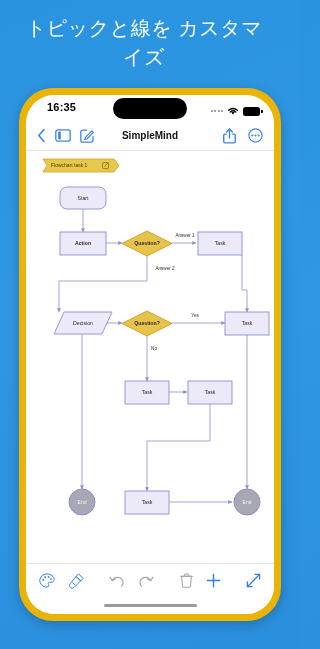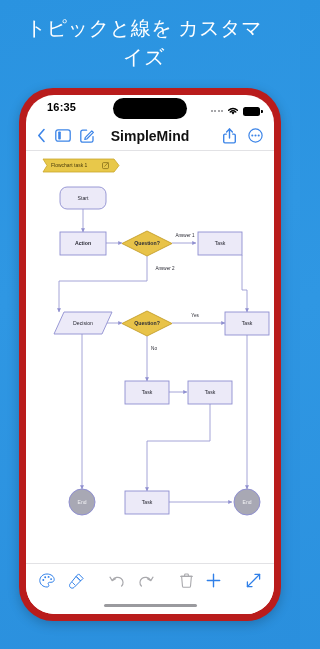--- a/index.html
+++ b/index.html
@@ -24,21 +24,21 @@
     letter-spacing: 0.5px;
     font-weight: 400;
     padding: 0 18px;
   }
 
   
   .phone {
     position: absolute;
     left: 19px; top: 88px;
     width: 262px; height: 533px;
-    background: #b91c1c;
+    background: #eab308;
     border-radius: 34px;
     padding: 7px;
     box-shadow: 0 3px 12px rgba(0,0,0,0.22);
   }
   .screen {
     width: 100%; height: 100%;
     background: #ffffff;
     border-radius: 28px;
     overflow: hidden;
     position: relative;
@@ -103,21 +103,21 @@
     align-items: center;
     padding: 0 11px;
     border-bottom: 1px solid #e2e2e5;
     position: relative;
   }
   .nav-left { display: flex; align-items: center; gap: 9px; }
   .nav-right { position: absolute; right: 11px; display: flex; align-items: center; gap: 12px; }
   .nav-title {
     position: absolute; left: 0; right: 0;
     text-align: center;
-    font-size: 14px; font-weight: 700; color: #111;
+    font-size: 10px; font-weight: 700; color: #111;
     pointer-events: none;
   }
   .icon-btn { display: inline-flex; cursor: pointer; color: #3d85e8; }
   .icon-btn svg { display: block; }
 
   
   .canvas {
     flex: 1 1 auto;
     position: relative;
     background: #ffffff;

